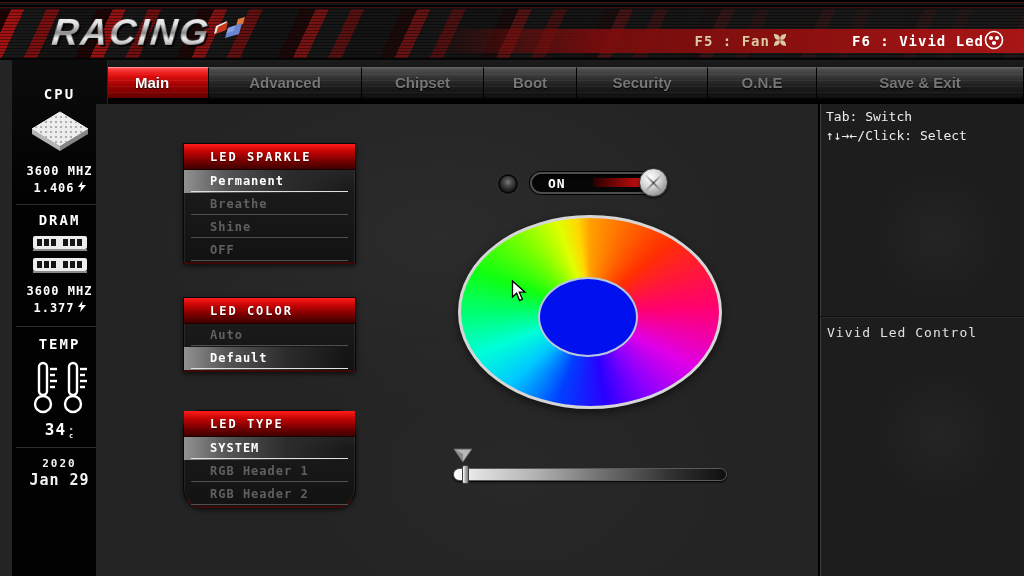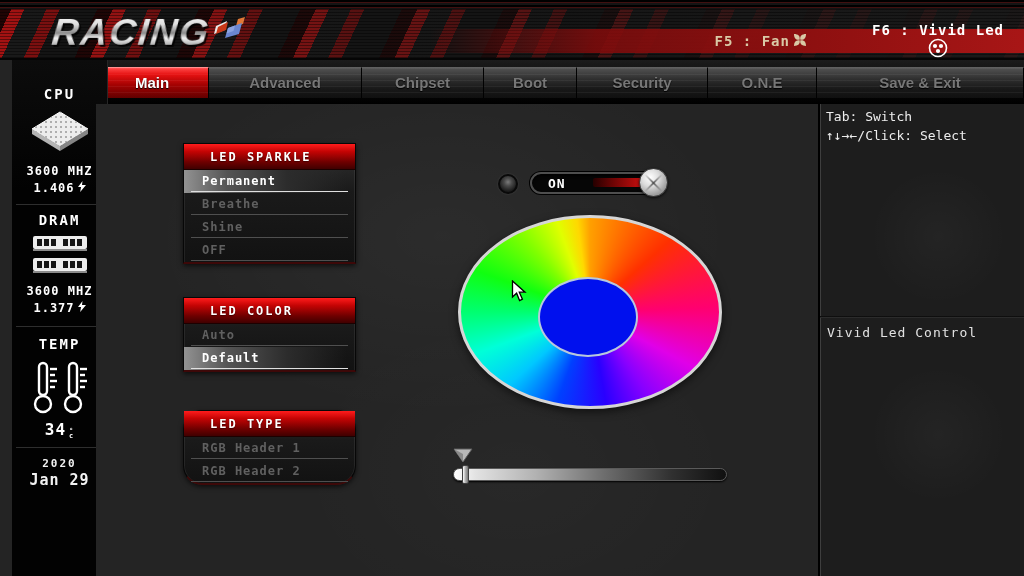--- a/index.html
+++ b/index.html
@@ -22,21 +22,21 @@
   .logo-text { font-family:"Liberation Sans", sans-serif; font-style:italic; font-weight:900;
     font-size:37px; letter-spacing:2px; transform:skewX(-6deg);
     background:linear-gradient(180deg,#ffffff 0%,#dedede 30%,#8a8a8a 50%,#f0f0f0 62%,#5f5f5f 100%);
     -webkit-background-clip:text; background-clip:text; color:transparent;
     filter:drop-shadow(2px 2px 0px rgba(0,0,0,0.85)); }
   .hotbar { position:absolute; left:430px; right:0; top:29px; height:24px;
     background:linear-gradient(90deg, rgba(120,8,8,0) 0%, rgba(130,12,12,0.85) 28%, #8e1010 65%, #a81616 100%);
     display:flex; align-items:center; justify-content:flex-end; padding-right:20px; }
   .hot-item { display:flex; align-items:center; gap:0; font-size:14px; font-weight:bold; letter-spacing:1px; }
   .hot-item.f5 { color:#d9c9a6; margin-right:62px; }
-  .hot-item.f6 { color:#ffffff;flex-direction:column; }
+  .hot-item.f6 { color:#ffffff; }
 
   
   .tabbar { position:absolute; left:96px; top:60px; width:928px; height:44px;
     background:linear-gradient(180deg,#1c1c1c,#0a0a0a 55%,#000); display:flex; padding-top:7px; }
   .tab { height:31px; line-height:30px; text-align:center;
     font-family:"Liberation Sans", sans-serif; font-weight:bold; font-size:15px; color:#757575;
     background:linear-gradient(180deg,#525252 0%,#2c2c2c 40%,#181818 70%,#101010 100%);
     border-right:1px solid #010101; border-top:1px solid #606060; position:relative; cursor:pointer;
     text-shadow:0 1px 1px #000; }
   .tab::after { content:""; position:absolute; inset:0;
@@ -79,21 +79,21 @@
       #242424; }
 
   .panel { position:absolute; left:87px; width:173px;
     background:linear-gradient(180deg,#333 0%,#1a1a1a 40%,#121212 100%);
     border:1px solid #070707; border-bottom:2px solid #3d0808;
     box-shadow:0 2px 5px rgba(0,0,0,0.65), inset 1px 0 0 rgba(255,255,255,0.07), inset -1px 0 0 rgba(255,255,255,0.07); }
   .panel-header { height:26px; line-height:26px; padding-left:26px; font-size:12px; font-weight:bold;
     letter-spacing:2px; color:#fff; text-shadow:0 1px 1px #400;
     background:linear-gradient(180deg,#ff1c1c 0%,#c40404 30%,#6e0000 72%,#400000 100%);
     border-bottom:1px solid #1c0000; }
-  .opt { height:23px; line-height:23px; padding-left:18px; font-size:12px; font-weight:bold;
+  .opt { height:23px; line-height:23px; padding-left:26px; font-size:12px; font-weight:bold;
     letter-spacing:1px; color:#606060; position:relative; cursor:pointer; }
   .opt::after { content:""; position:absolute; left:7px; right:7px; bottom:1px; height:1px; background:#4f4f4f; }
   .opt.sel { color:#fff;
     background:linear-gradient(90deg,#929292 0%,#555 25%,#2c2c2c 60%, rgba(30,30,30,0) 95%); }
   .opt.sel::after { background:#e0e0e0; }
   #panel-sparkle { top:39px; } #panel-color { top:193px; } #panel-type { top:306px;border-radius:19px; }
 
   .toggle-indicator { position:absolute; left:402px; top:70px; width:20px; height:20px; border-radius:50%;
     background:radial-gradient(circle at 50% 38%, #7a7a7a 0%, #4a4a4a 30%, #1d1d1d 70%, #101010 100%);
     border:2px solid #0a0a0a; box-shadow:0 0 2px rgba(255,255,255,0.15); }
@@ -304,20 +304,21 @@
     </div>
 
     <div class="panel" id="panel-color">
       <div class="panel-header">LED COLOR</div>
       <div class="opt"><span>Auto</span></div>
       <div class="opt sel"><span>Default</span></div>
     </div>
 
     <div class="panel" id="panel-type">
       <div class="panel-header">LED TYPE</div>
+      <div class="opt sel"><span>SYSTEM</span></div>
       <div class="opt"><span>RGB Header 1</span></div>
       <div class="opt"><span>RGB Header 2</span></div>
     </div>
 
     <div class="toggle-indicator"></div>
     <div class="toggle-switch">
       <span class="toggle-label">ON</span>
       <span class="toggle-red"></span>
       <span class="toggle-knob"></span>
     </div>

